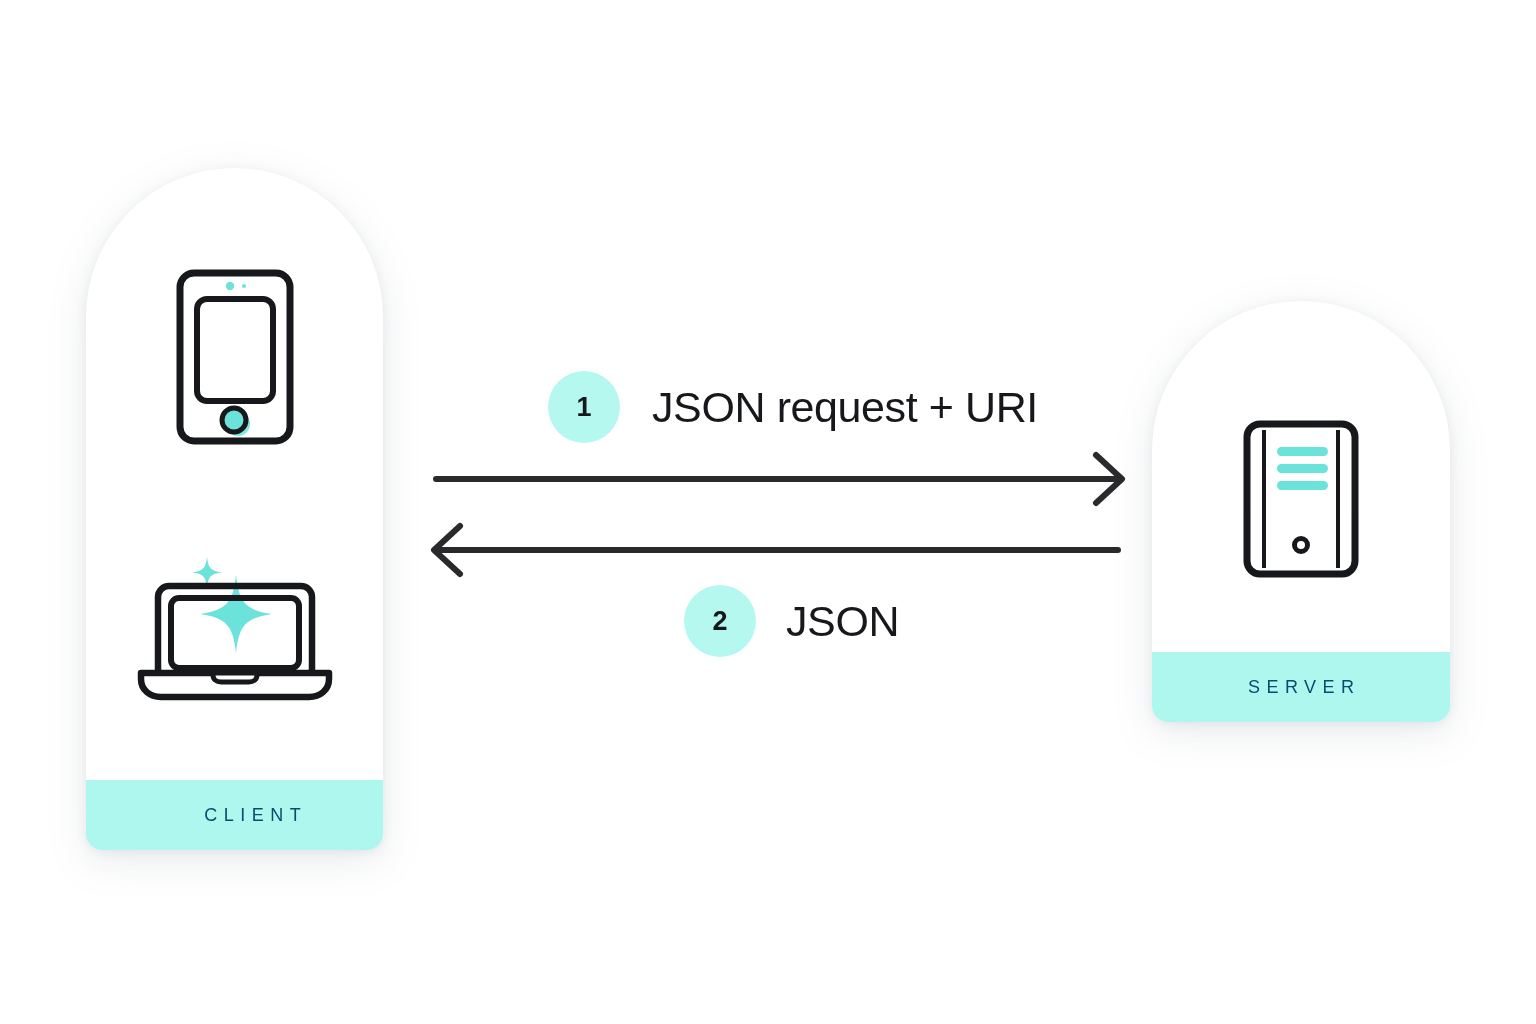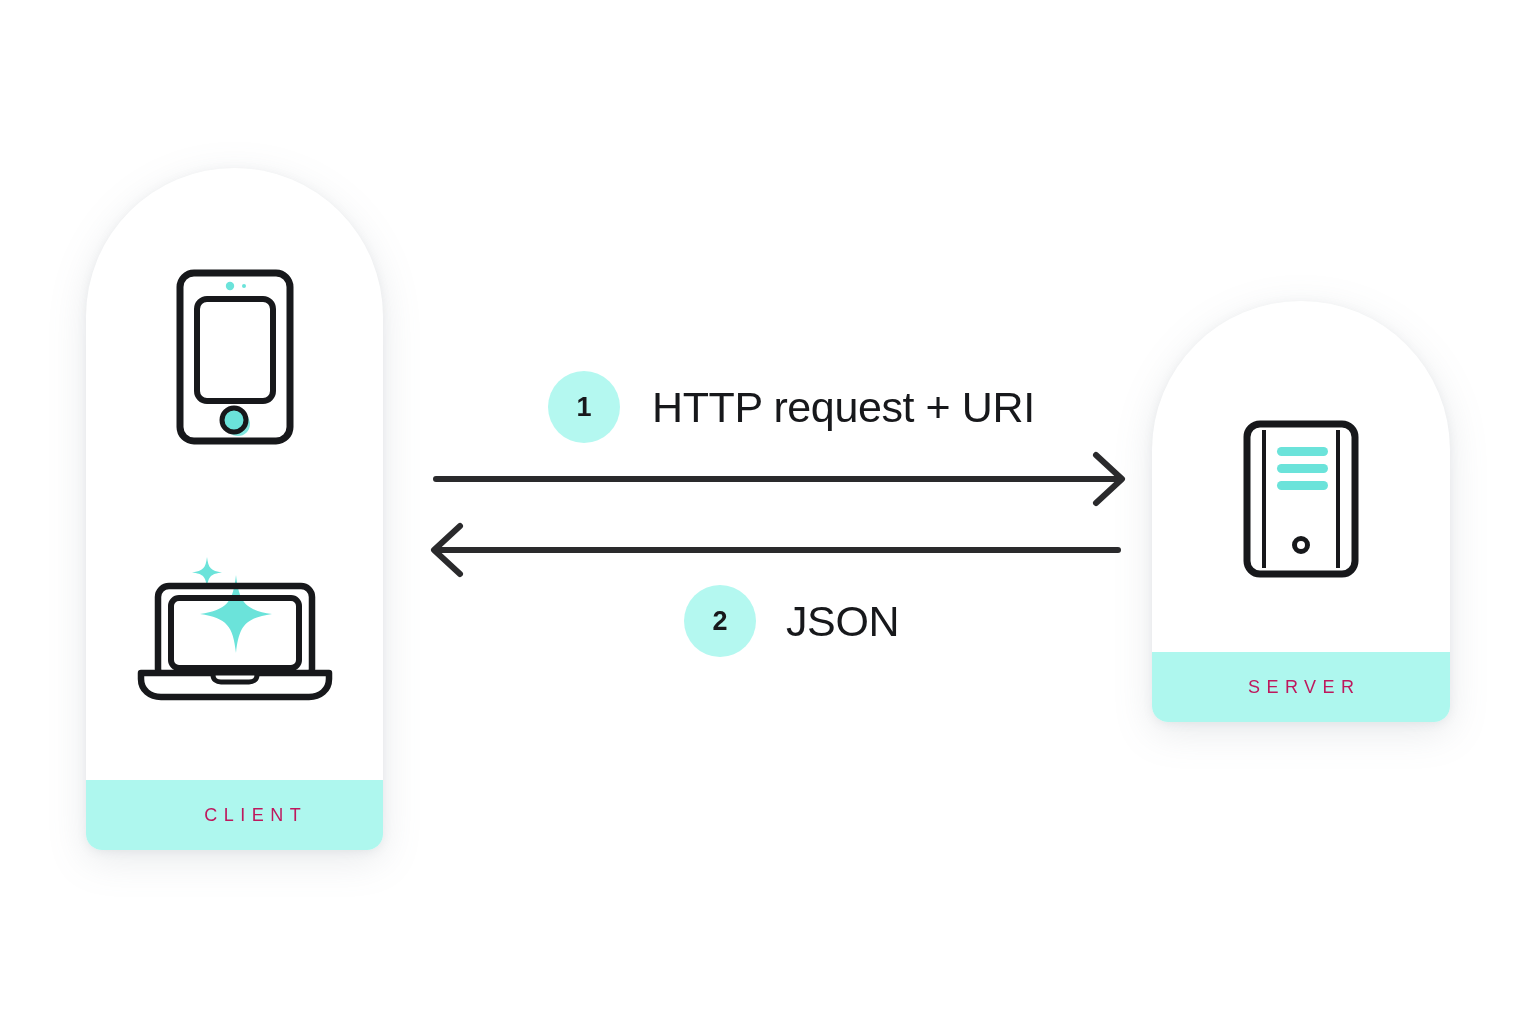--- a/index.html
+++ b/index.html
@@ -52,21 +52,21 @@
     display: flex;
     align-items: center;
     justify-content: center;
   }
   #client-card .card-band { height: 70px; padding-left: 36px; }
   #server-card .card-band { height: 70px; }
 
   .card-band-label {
     font-size: 18px;
     letter-spacing: 6.5px;
-    color: #be185d;
+    color: #0c4a6e;
     font-weight: 400;
     text-indent: 6.5px;
   }
 
   .card-icon {
     position: absolute;
     left: 0;
     right: 0;
     display: flex;
     justify-content: center;
@@ -186,21 +186,21 @@
     <g stroke="#2a2a2c" stroke-width="6" fill="none" stroke-linecap="round" stroke-linejoin="round">
       <line x1="438" y1="550" x2="1118" y2="550"></line>
       <polyline points="460,526 434,550 460,574"></polyline>
     </g>
   </svg>
 
   <div class="step-row" id="step-1">
     <div class="step-badge">
       <span class="step-badge-num">1</span>
     </div>
-    <span class="step-label">HTTP request + URI</span>
+    <span class="step-label">JSON request + URI</span>
   </div>
 
   <div class="step-row" id="step-2">
     <div class="step-badge">
       <span class="step-badge-num">2</span>
     </div>
     <span class="step-label">JSON</span>
   </div>
 
 </div>

